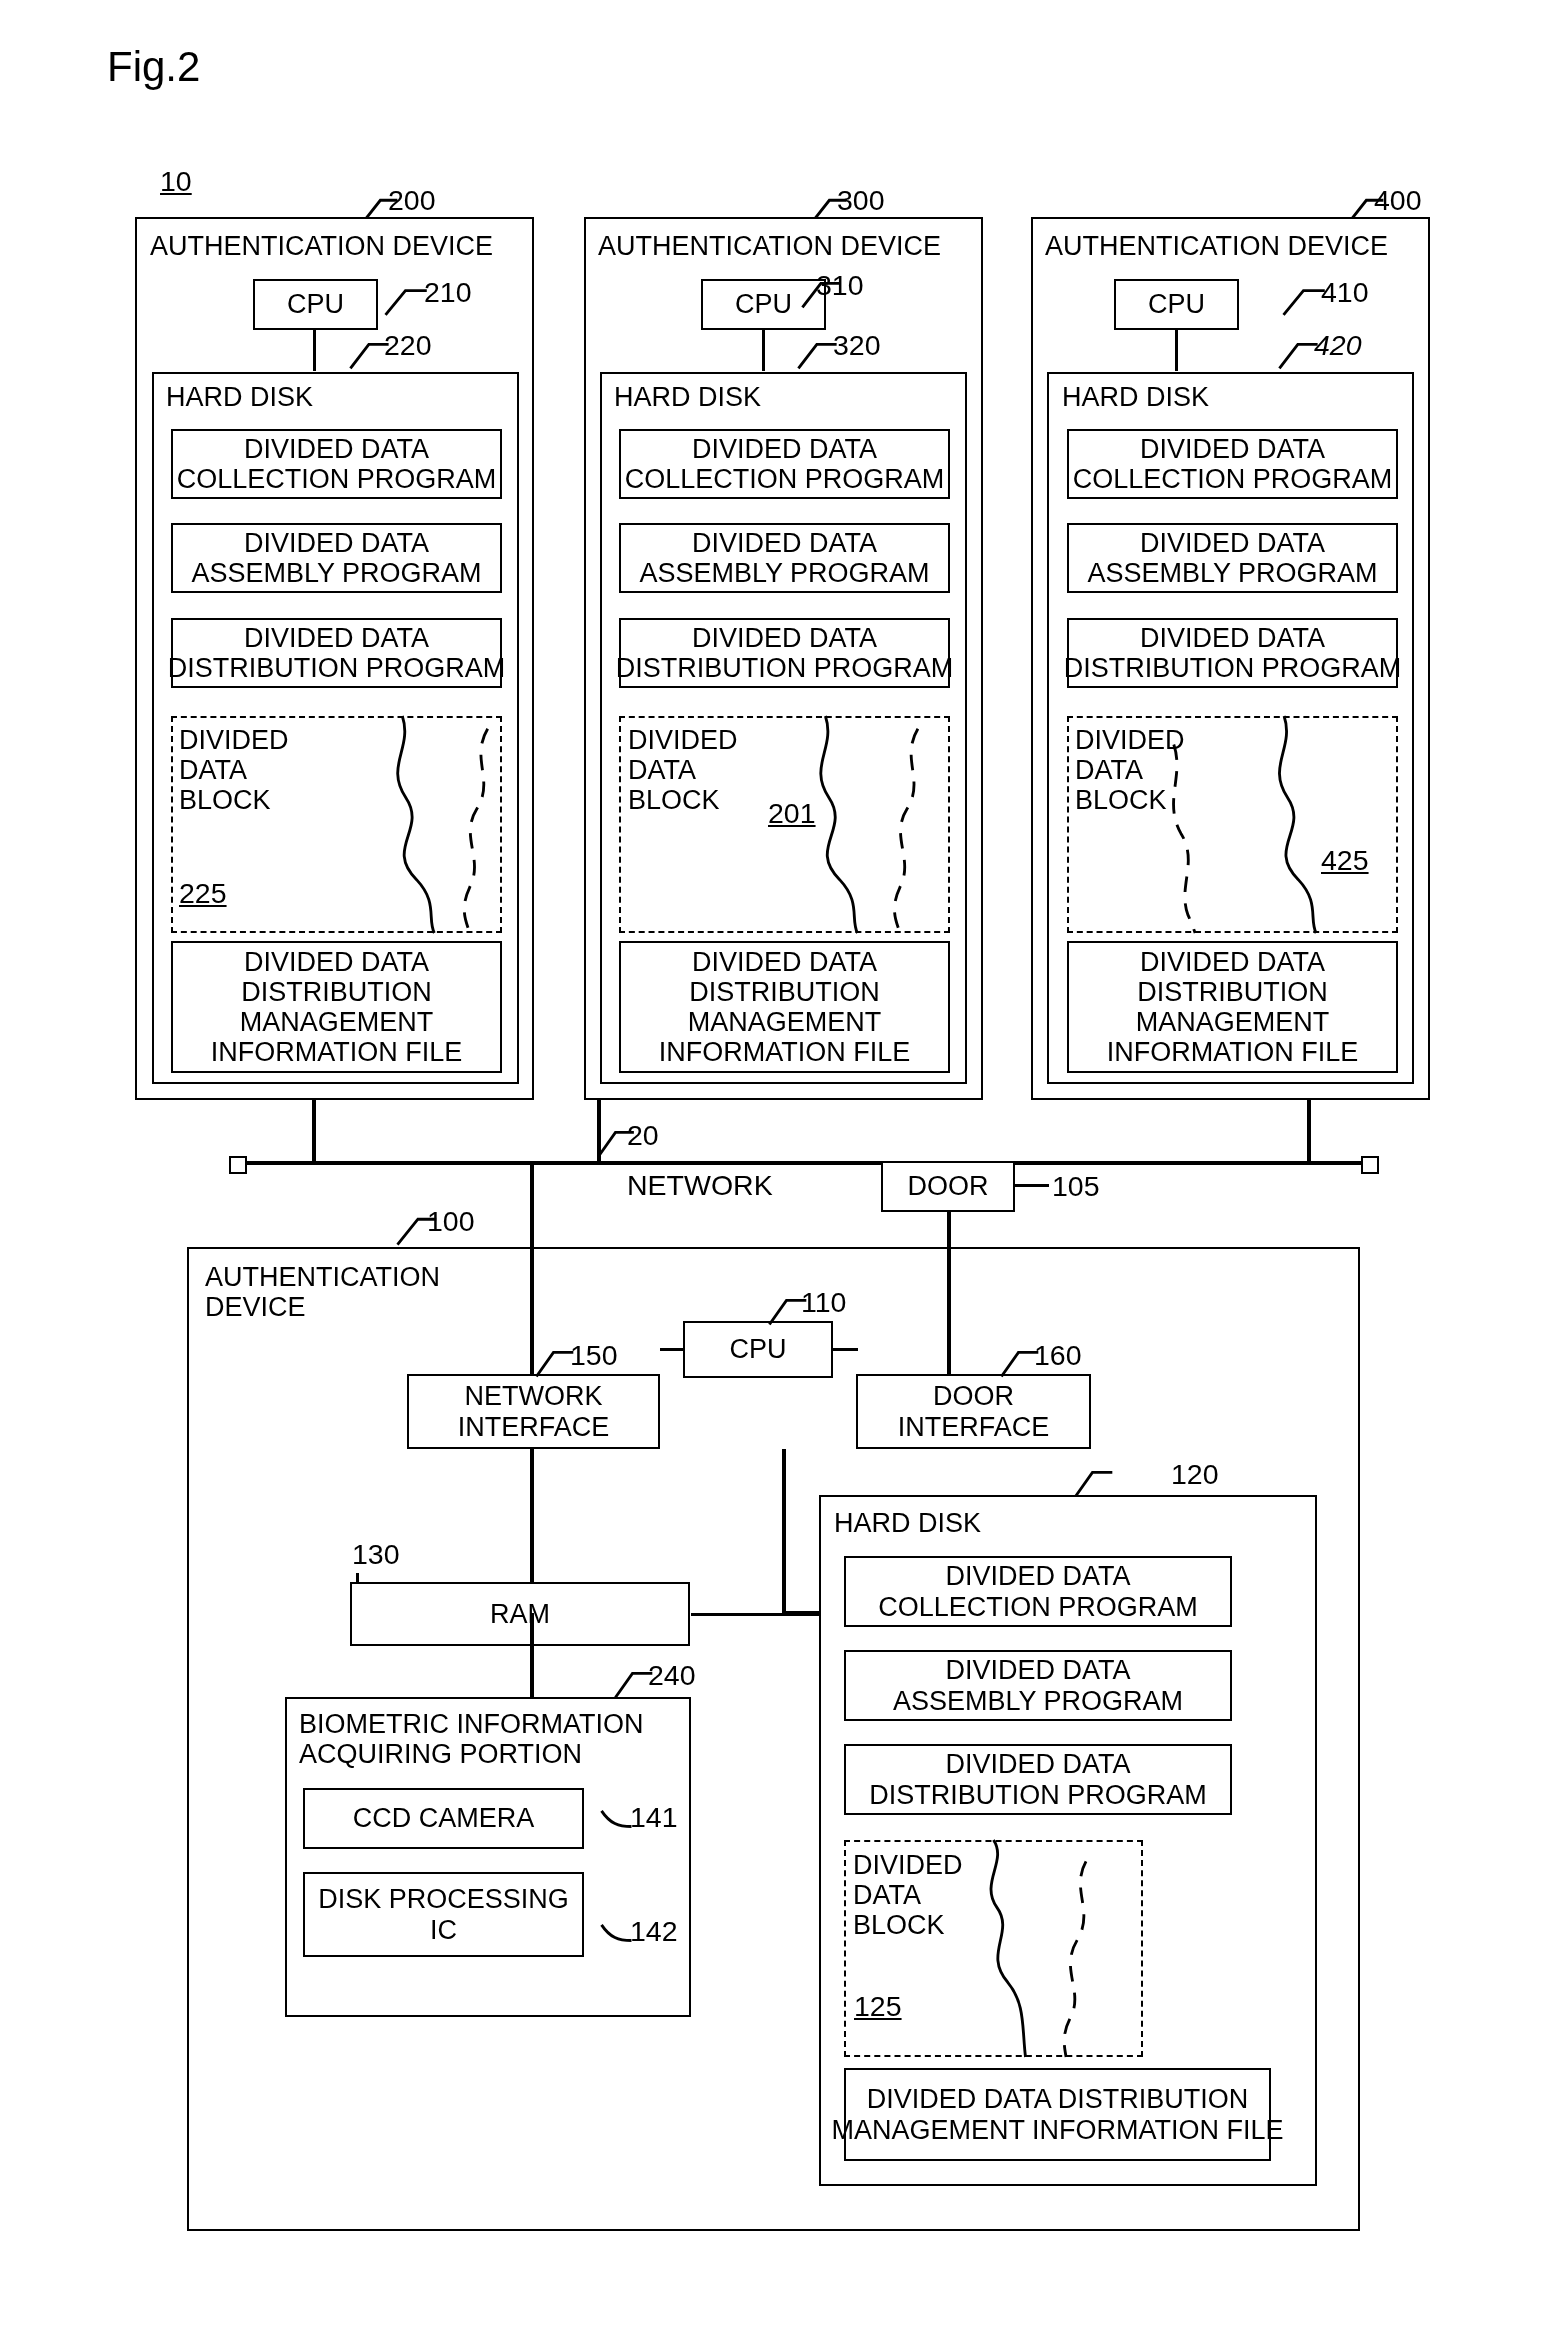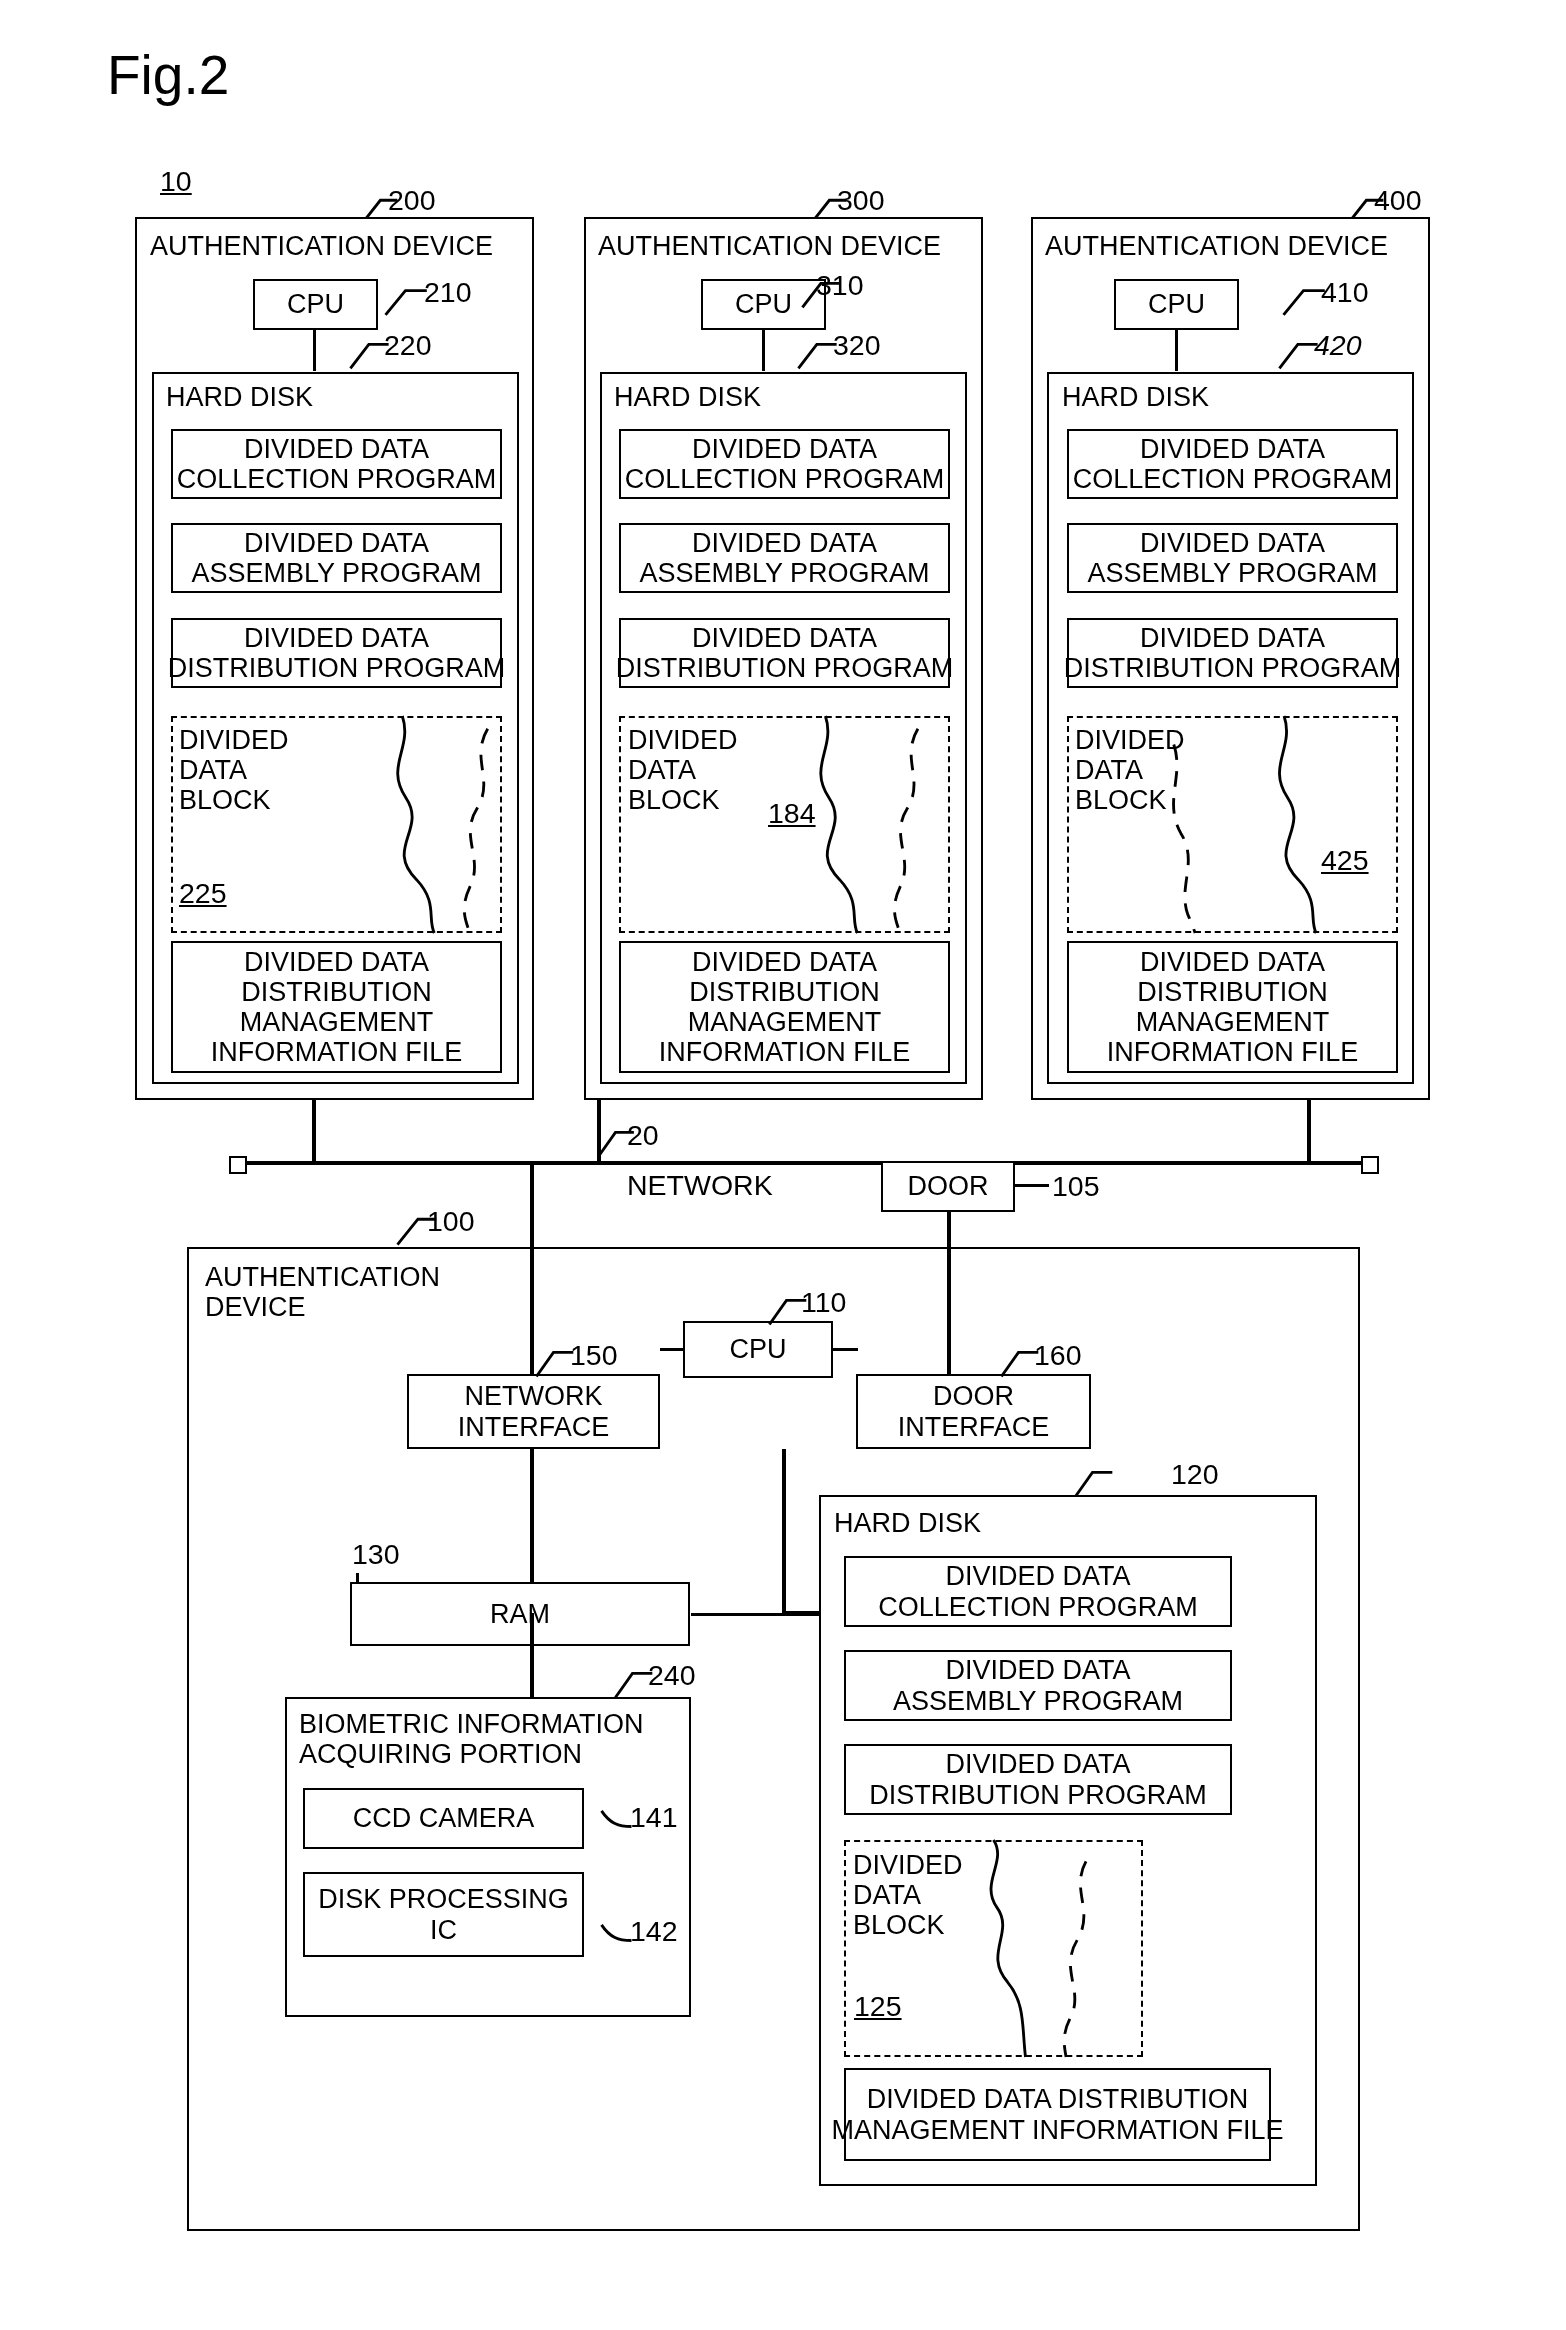--- a/index.html
+++ b/index.html
@@ -12,21 +12,21 @@
     height: 2330px;
     position: relative;
     font-family: "Liberation Sans", sans-serif;
     color: #000000;
     overflow: hidden;
   }
   .abs { position: absolute; box-sizing: border-box; }
 
   .fig-title {
     left: 107px; top: 43px;
-    font-size: 55px;
+    font-size: 42px;
     letter-spacing: 0px;
   }
 
   .ref-num {
     font-size: 28.5px;
     white-space: nowrap;
   }
   .ref-num.underline { text-decoration: underline; }
 
   
@@ -148,21 +148,21 @@
 DISTRIBUTION PROGRAM</div>
 
 <div class="abs dashed-box" style="left:619px; top:716px; width:331px; height:217px;"></div>
 <svg class="leader" style="left:619px; top:716px; width:331px; height:217px;" viewBox="0 0 465 305" width="331" height="217">
   <path d="M290,0 C305,45 265,70 295,115 C325,160 265,185 310,230 C340,262 325,285 335,305" stroke="#000" stroke-width="4" fill="none"></path>
   <path d="M420,18 C395,60 430,90 405,130 C380,170 415,200 395,240 C380,272 390,290 395,305" stroke="#000" stroke-width="4" fill="none" stroke-dasharray="22 16"></path>
 </svg>
 <div class="abs label" style="left:628px; top:725px;">DIVIDED
 DATA
 BLOCK</div>
-<div class="abs ref-num underline" style="left:768px; top:797px;">184</div>
+<div class="abs ref-num underline" style="left:768px; top:797px;">201</div>
 
 <div class="abs box ctr label" style="left:619px; top:941px; width:331px; height:132px;">DIVIDED DATA
 DISTRIBUTION
 MANAGEMENT
 INFORMATION FILE</div>
 
 <div class="abs ref-num" style="left:1374px; top:184px;">400</div>
 <svg class="leader" style="left:1342px; top:196px; width:43px; height:32px;" viewBox="0 0 60 45" width="43" height="32">
   <path d="M4,44 L34,6 L58,6" stroke="#000" stroke-width="4" fill="none"></path>
 </svg>

